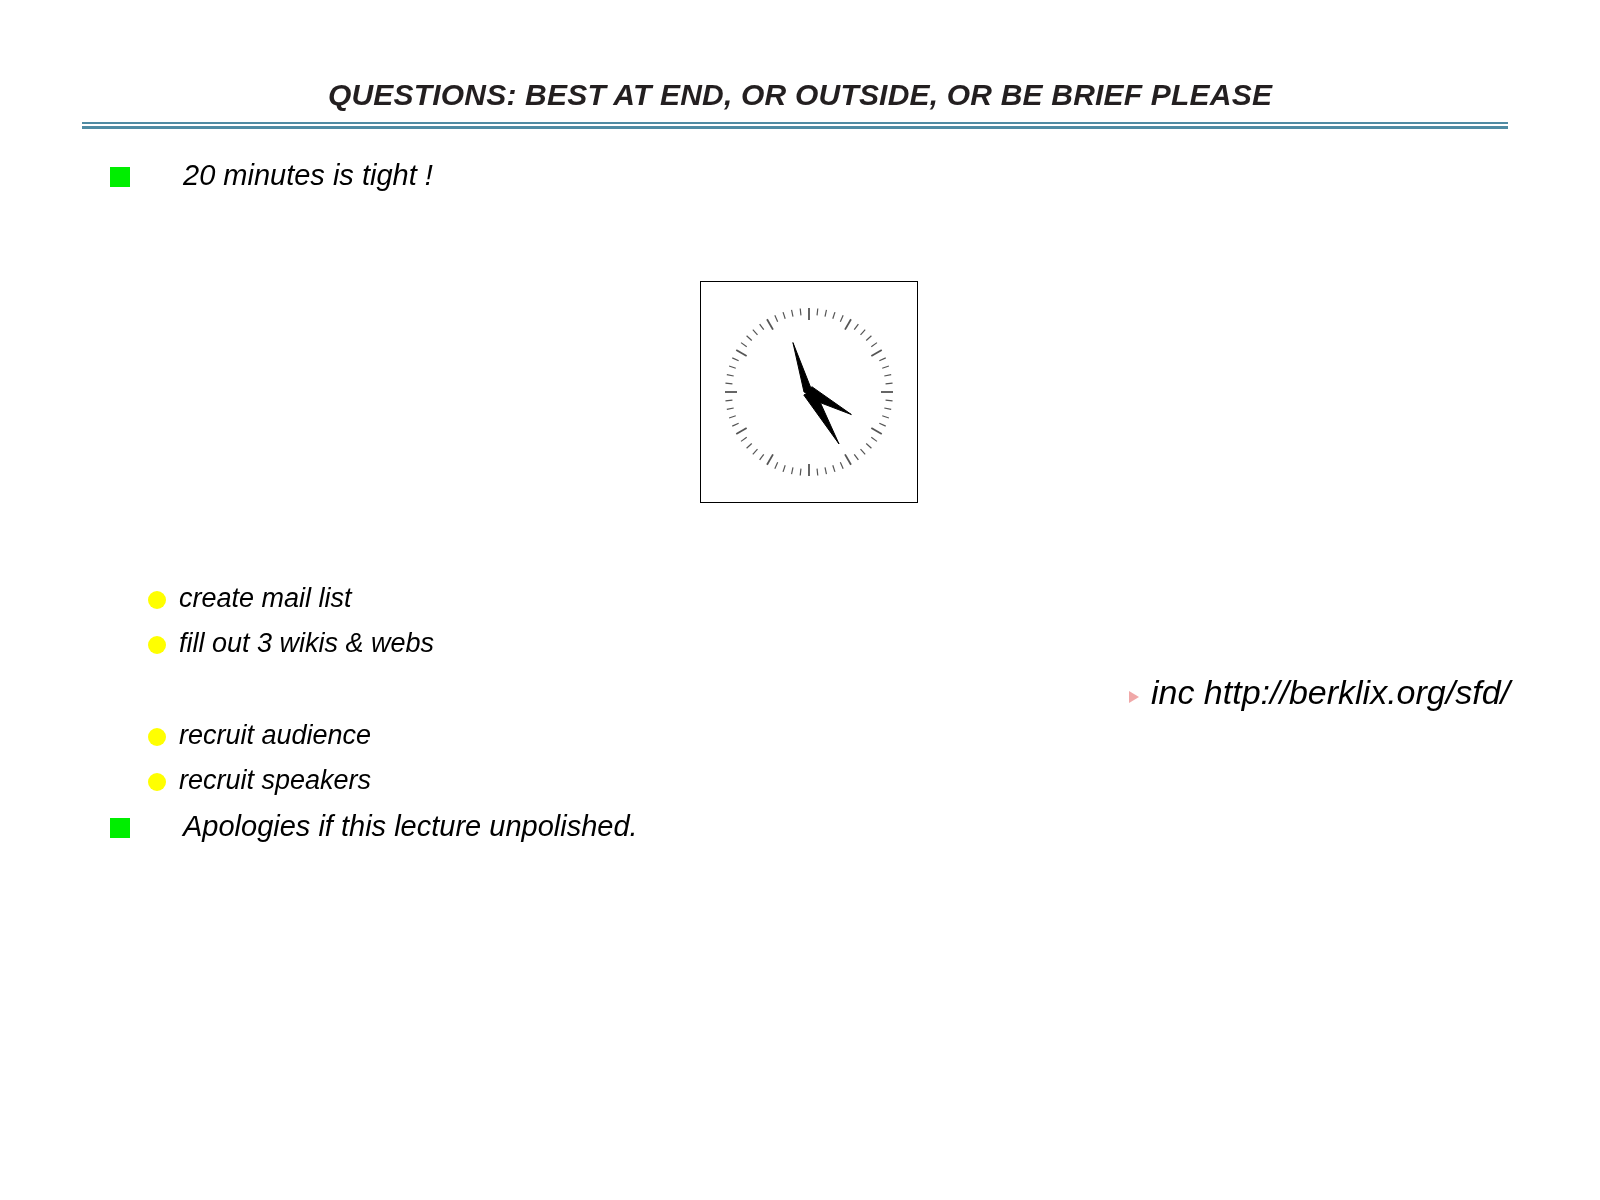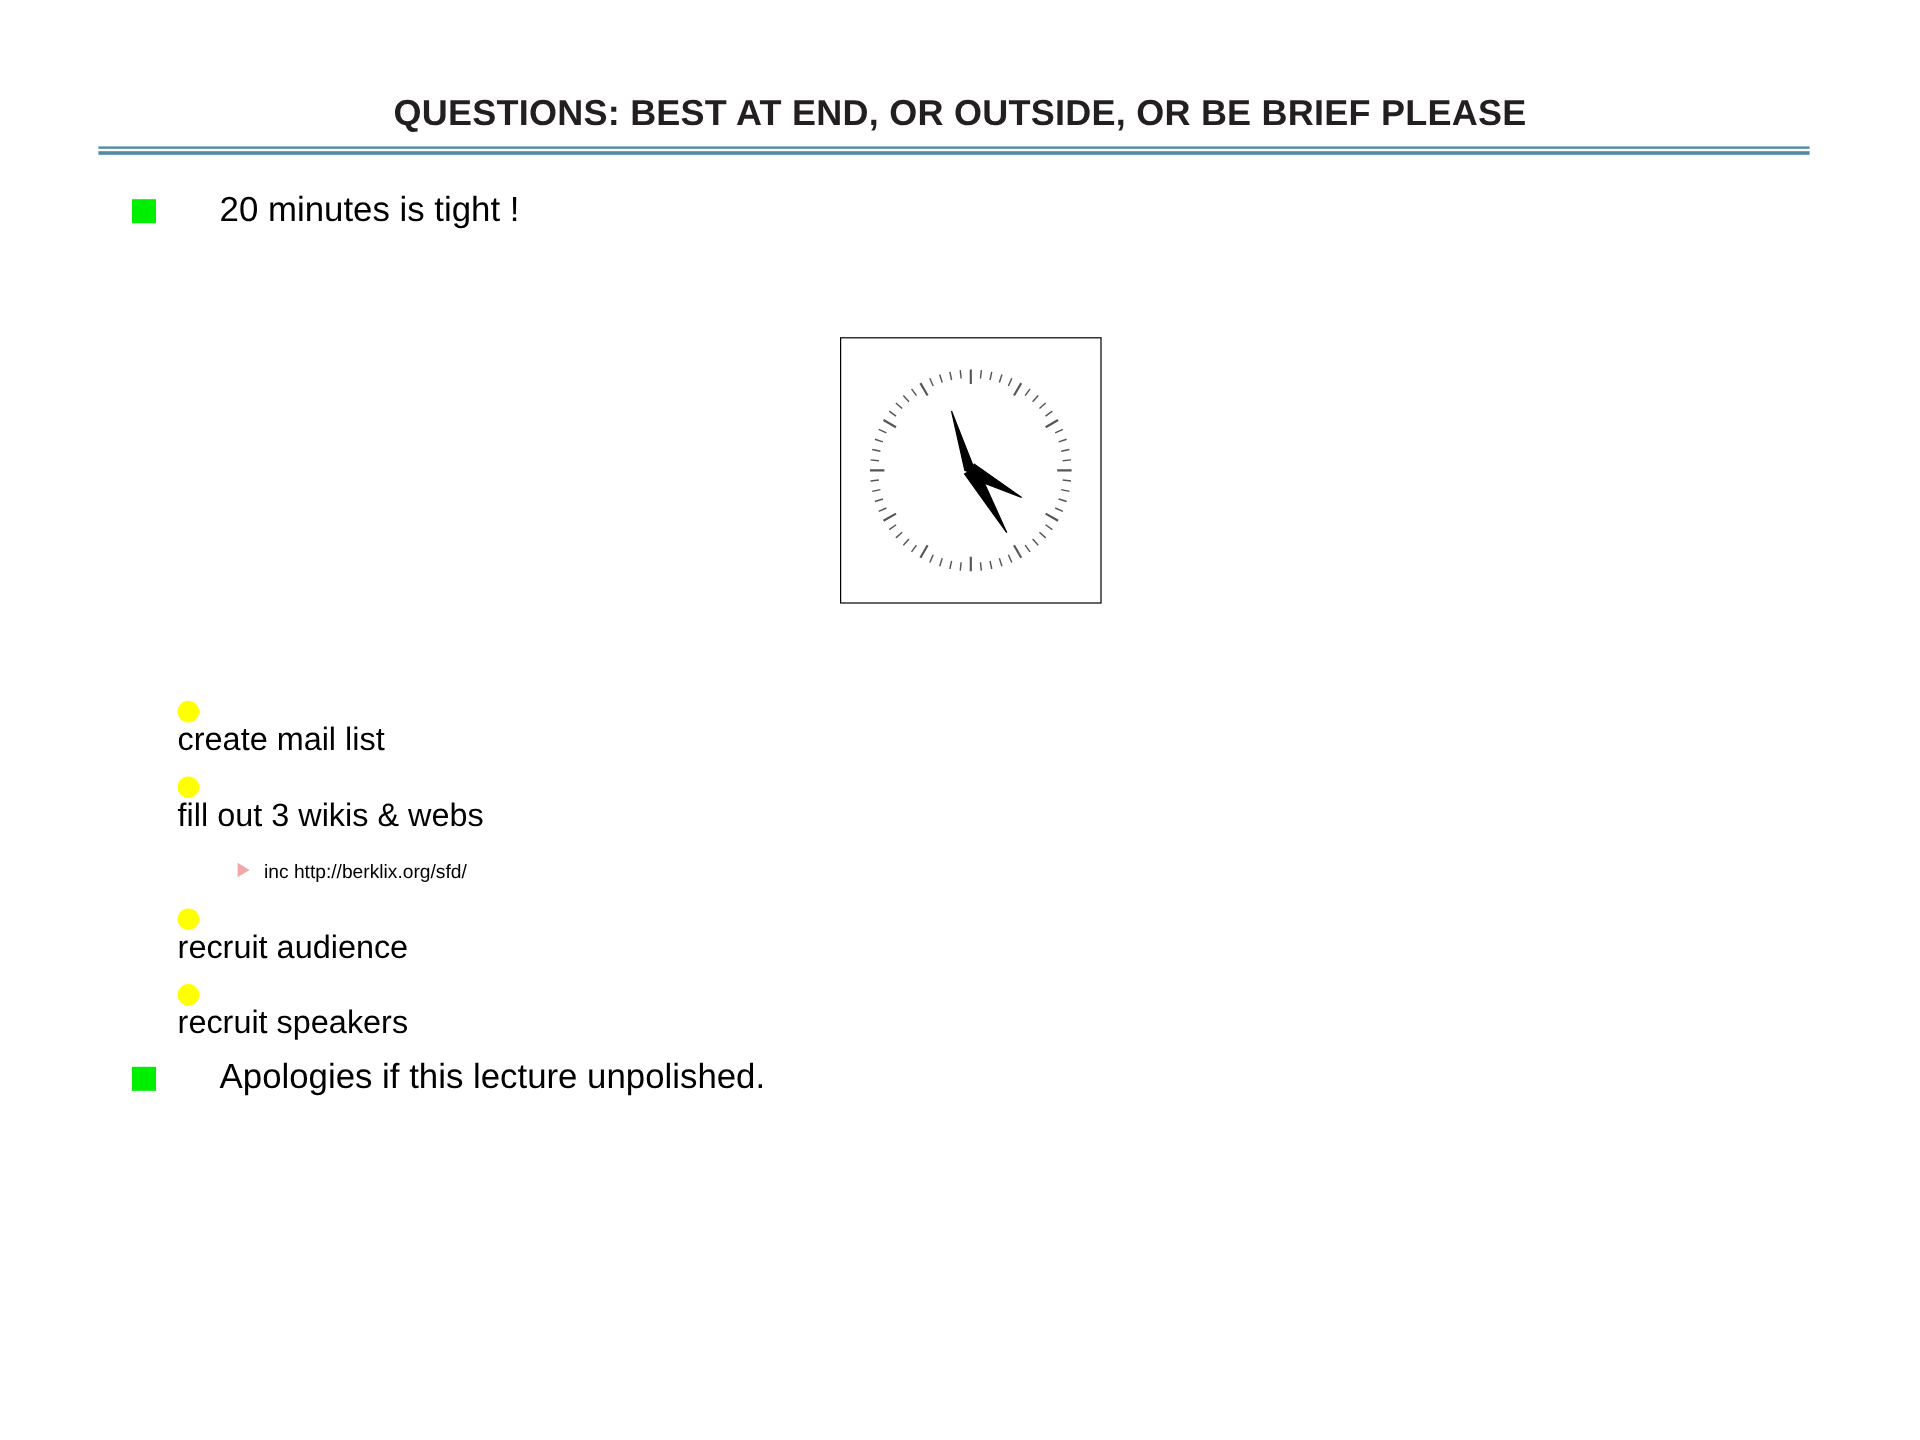--- a/index.html
+++ b/index.html
@@ -14,20 +14,21 @@
     font-family: "Liberation Sans", sans-serif;
     color: #000000;
     overflow: hidden;
   }
 
   .slide {
     position: absolute;
     left: 0; top: 0;
     width: 1600px;
     height: 1060px;
+    font-style: italic;
   }
 
   .slide-title {
     position: absolute;
     left: 0;
     top: 78px;
     width: 1600px;
     text-align: center;
     font-size: 30px;
     font-weight: bold;
@@ -86,42 +87,42 @@
   }
 
   .bullet-l2 {
     position: relative;
     display: flex;
     align-items: baseline;
     font-size: 27px;
     line-height: 32px;
     margin: 0 0 13px 0;
     padding-left: 38px;
-    flex-direction: column;
   }
   .bullet-l2 .marker {
     width: 18px;
     height: 18px;
     border-radius: 50%;
     background: #ffff00;
     display: inline-block;
     margin-right: 13px;
     flex: 0 0 auto;
     position: relative;
     top: 2px;
   }
 
   .bullet-l3 {
     position: relative;
     display: flex;
     align-items: baseline;
-    font-size: 16px;
+    font-size: 34px;
     line-height: 30px;
     margin: 0 0 12px 0;
     padding-left: 88px;
+    justify-content: flex-end;
   }
   .bullet-l3 .marker {
     width: 0;
     height: 0;
     border-left: 10px solid #f0a8a8;
     border-top: 6px solid transparent;
     border-bottom: 6px solid transparent;
     display: inline-block;
     margin-right: 12px;
     flex: 0 0 auto;

